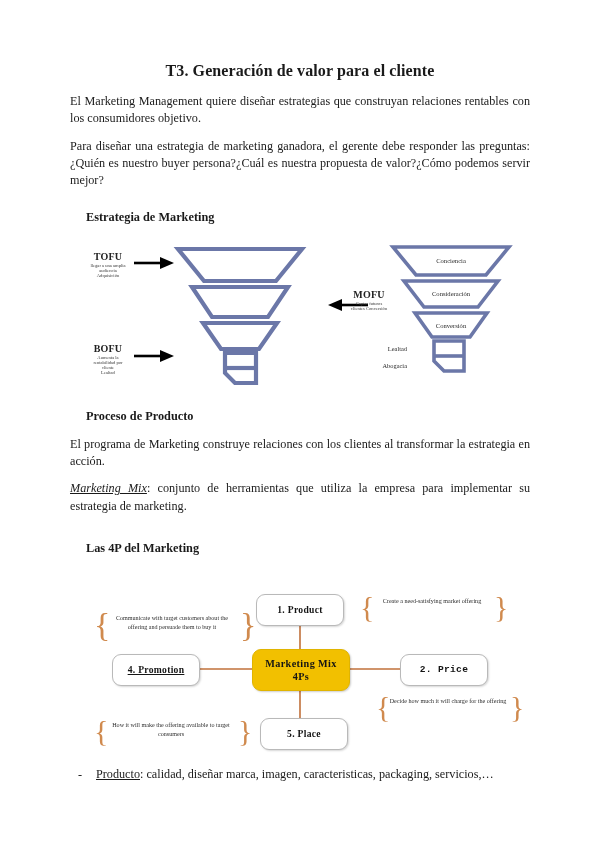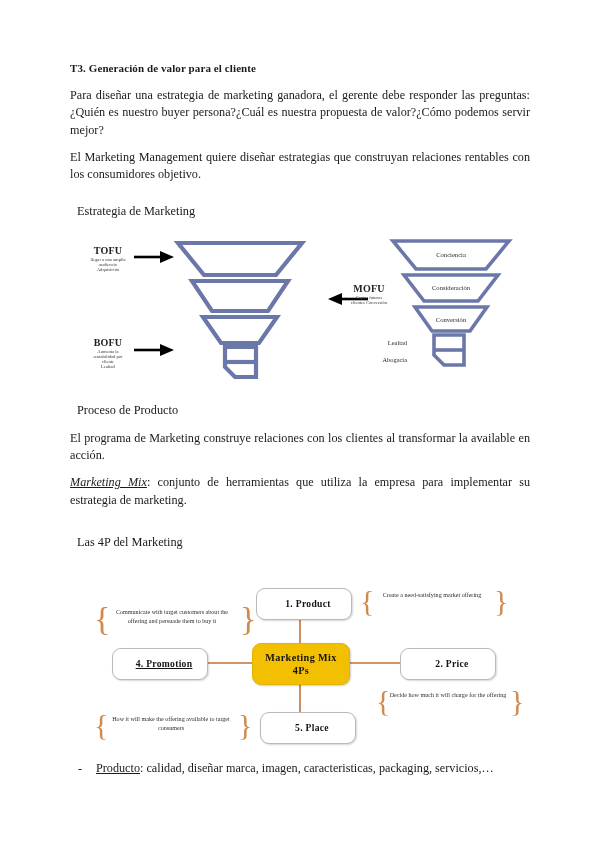--- a/index.html
+++ b/index.html
@@ -22,36 +22,37 @@
     height: 848px;
     background: #fff;
   }
   .content {
     position: absolute;
     left: 70px;
     top: 62px;
     width: 460px;
   }
   h1.doc-title {
-    font-size: 11px;
-    font-weight: bold;
+    font-size: 16px;
+    font-weight: bold;
+    text-align: center;
     margin: 0 0 13px 0;
     letter-spacing: 0.1px;
   }
   p.para {
     font-size: 12.2px;
     line-height: 1.42;
     text-align: justify;
     margin: 0 0 10px 0;
     text-justify: inter-word;
   }
   h2.section {
     font-size: 12.3px;
-    font-weight: normal;
-    margin: 20px 0 12px 7px;
+    font-weight: bold;
+    margin: 20px 0 12px 16px;
   }
   .u-ital {
     font-style: italic;
     text-decoration: underline;
   }
   .u-plain { text-decoration: underline; }
 
   
   .funnel-figure {
     position: relative;
@@ -96,21 +97,20 @@
     background: #ffffff;
     box-shadow: 1px 1px 2px rgba(0,0,0,.16);
     font-size: 9.6px;
     font-weight: bold;
     color: #141414;
     display: flex;
     align-items: center;
     justify-content: center;
     letter-spacing: .3px;
     font-family: "Liberation Serif", serif;
-    padding-left: 8px;
   }
   .ps-center {
     position: absolute;
     background: #f2c000;
     border: 1px solid #e0b400;
     border-radius: 9px;
     box-shadow: 1px 1px 2px rgba(0,0,0,.2);
     display: flex;
     flex-direction: column;
     align-items: center;
@@ -148,22 +148,22 @@
   }
 </style>
 </head>
 <body>
 
 <div class="page">
   <div class="content">
 
     <h1 class="doc-title">T3. Generación de valor para el cliente</h1>
 
+    <p class="para">El Marketing Management quiere diseñar estrategias que construyan relaciones rentables con los consumidores objetivo.</p>
     <p class="para">Para diseñar una estrategia de marketing ganadora, el gerente debe responder las preguntas: ¿Quién es nuestro buyer persona?¿Cuál es nuestra propuesta de valor?¿Cómo podemos servir mejor?</p>
-    <p class="para">El Marketing Management quiere diseñar estrategias que construyan relaciones rentables con los consumidores objetivo.</p>
 
     <h2 class="section">Estrategia de Marketing</h2>
 
     <div class="funnel-figure">
 
       <svg class="funnel-svg" width="460" height="152" viewBox="0 0 460 152">
         <g fill="none" stroke="#6b77a8" stroke-width="4.2" stroke-linejoin="miter">
           <path d="M108,12 L232,12 L206,44 L134,44 Z"></path>
           <path d="M122,50 L218,50 L198,80 L142,80 Z"></path>
           <path d="M133,86 L207,86 L189,112 L151,112 Z"></path>
@@ -220,21 +220,21 @@
 
       <div class="tiny-label" style="left:262px; top:52px; width:74px;">
         <span class="big">MOFU</span>
         <span class="sub">Captar futuros</span>
         <span class="sub">clientes Conversión</span>
       </div>
     </div>
 
     <h2 class="section">Proceso de Producto</h2>
 
-    <p class="para">El programa de Marketing construye relaciones con los clientes al transformar la available en acción.</p>
+    <p class="para">El programa de Marketing construye relaciones con los clientes al transformar la estrategia en acción.</p>
 
     <p class="para"><span class="u-ital">Marketing Mix</span><span>: conjunto de herramientas que utiliza la empresa para implementar su estrategia de marketing.</span></p>
 
     <h2 class="section" style="margin-top:26px;">Las 4P del Marketing</h2>
 
     <div class="ps-figure">
 
       <svg width="460" height="185" viewBox="0 0 460 185" style="position:absolute;left:0;top:0;">
         <g stroke="#c0703a" stroke-width="1.6" fill="none">
           <line x1="230" y1="48" x2="230" y2="84"></line>
@@ -249,21 +249,21 @@
         <span>4Ps</span>
       </div>
 
       <div class="ps-box" style="left:186px; top:26px; width:86px; height:30px;">
         <span>1. Product</span>
       </div>
       <div class="brace" style="left:290px; top:24px; font-size:30px; line-height:30px;">{</div>
       <div class="callout" style="left:302px; top:29px; width:120px;">Create a need-satisfying market offering</div>
       <div class="brace" style="left:424px; top:24px; font-size:30px; line-height:30px;">}</div>
 
-      <div class="ps-box" style="left:330px; top:86px; width:86px; height:30px;">
+      <div class="ps-box" style="left:330px; top:86px; width:86px; height:30px;font-family:Liberation Mono, monospace;">
         <span>2. Price</span>
       </div>
       <div class="brace" style="left:306px; top:124px; font-size:30px; line-height:30px;">{</div>
       <div class="callout" style="left:318px; top:129px; width:120px;">Decide how much it will charge for the offering</div>
       <div class="brace" style="left:440px; top:124px; font-size:30px; line-height:30px;">}</div>
 
       <div class="ps-box" style="left:190px; top:150px; width:86px; height:30px;">
         <span>5. Place</span>
       </div>
       <div class="brace" style="left:24px; top:148px; font-size:30px; line-height:30px;">{</div>

